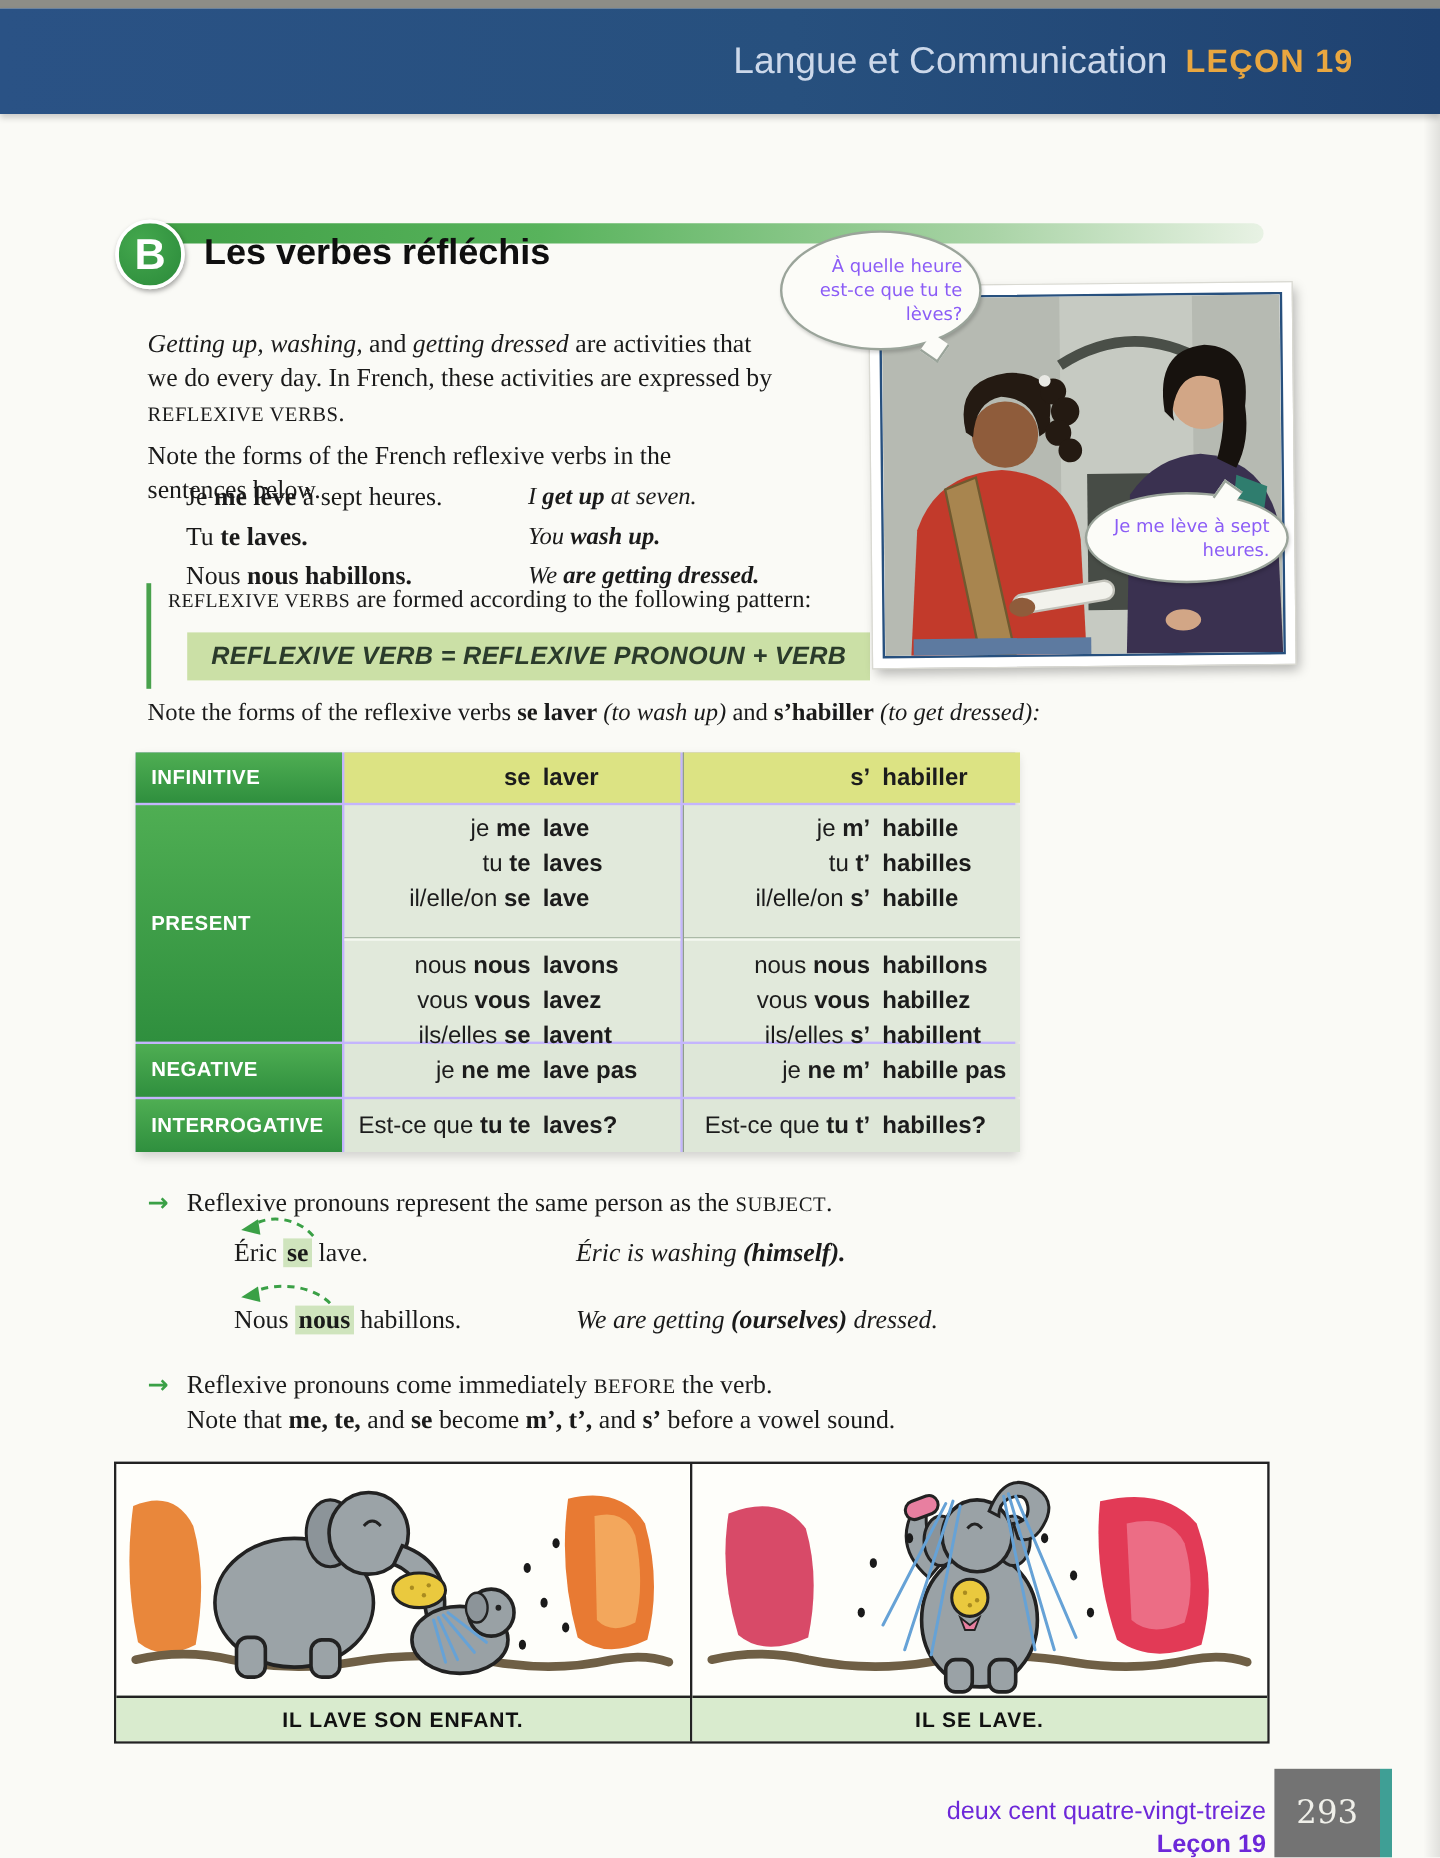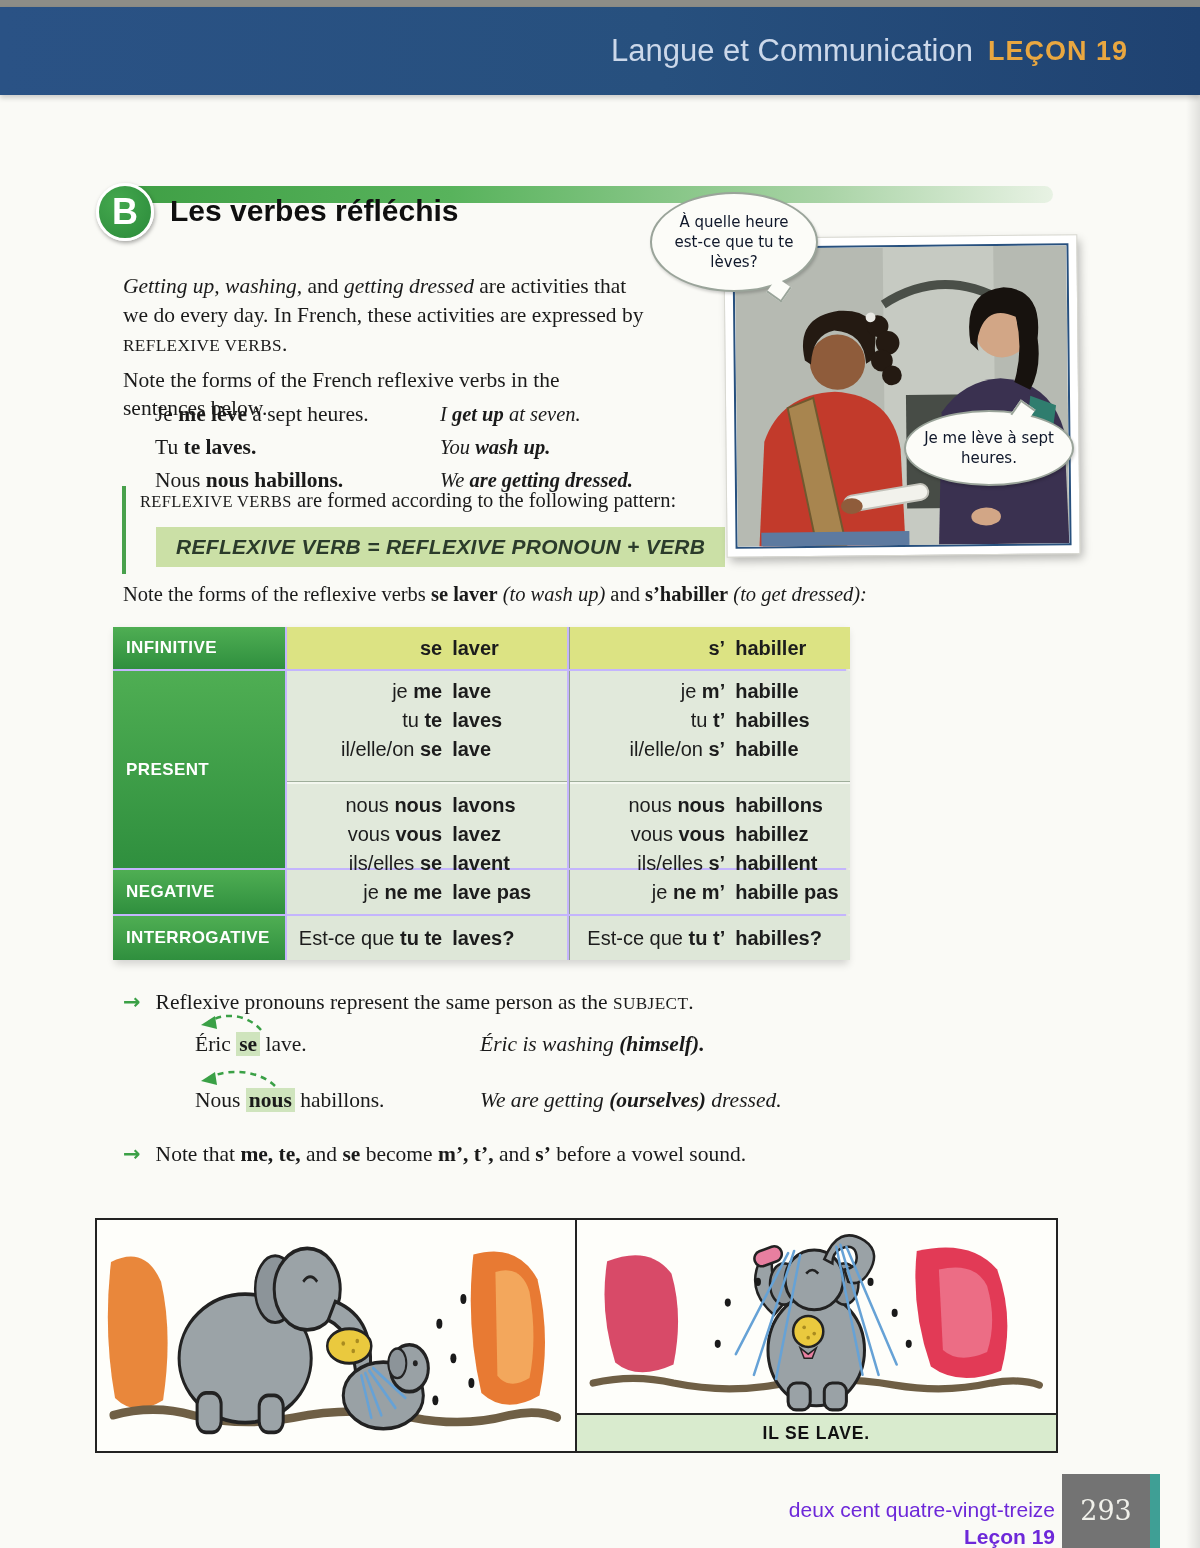--- a/index.html
+++ b/index.html
@@ -67,22 +67,22 @@
   
   .photo{
     position:absolute;left:726px;top:237px;width:352px;height:318px;
     background:#fff;padding:8px;box-sizing:border-box;
     transform:rotate(-.6deg);
     box-shadow:3px 5px 10px rgba(0,0,0,.28);outline:1px solid #d9d9d2;
   }
   .photo svg{display:block;width:100%;height:100%;border:2px solid #27507e;box-sizing:border-box;}
   .bubble{
     position:absolute;z-index:6;background:#fcfcf8;border:2px solid #9aa49a;border-radius:50%;
-    display:flex;align-items:center;justify-content:center;text-align:center;
-    font-family:"DejaVu Sans",sans-serif;font-size:15px;line-height:1.35;color:#0f172a;
+    display:flex;align-items:center;justify-content:center;text-align:right;
+    font-family:"DejaVu Sans",sans-serif;font-size:15px;line-height:1.35;color:#8b5cf6;
     box-shadow:1px 2px 3px rgba(0,0,0,.18);padding:10px 14px;box-sizing:border-box;
   }
   .bubble-q{left:650px;top:192px;width:168px;height:100px;}
   .bubble-a{left:904px;top:410px;width:170px;height:76px;}
   .bubble-q::after{
     content:"";position:absolute;right:28px;bottom:-9px;width:16px;height:16px;
     background:#fcfcf8;border-right:2px solid #9aa49a;border-bottom:2px solid #9aa49a;
     transform:rotate(35deg);
   }
   .bubble-a::after{
@@ -342,20 +342,21 @@
     <path d="M80,20 C64,4 32,2 14,12" fill="none" stroke="#3aa046" stroke-width="2.5" stroke-dasharray="6 5"></path>
     <path d="M20,6 L6,15 L22,19 Z" fill="#3aa046"></path>
   </svg>
   <span class="fr"><span>Nous </span><span class="b hl">nous</span><span> habillons.</span></span>
   <span class="en"><span class="i">We are getting </span><span class="bi">(ourselves)</span><span class="i"> dressed.</span></span>
 </div>
 
 <div class="bullet bullet2">
   <span class="arrow-glyph">→</span>
   <span class="twolines">
+    <span style="display:block"><span>Reflexive pronouns come immediately </span><span class="sc">BEFORE</span><span> the verb.</span></span>
     <span style="display:block"><span>Note that </span><span class="b">me, te,</span><span> and </span><span class="b">se</span><span> become </span><span class="b">m’, t’,</span><span> and </span><span class="b">s’</span><span> before a vowel sound.</span></span>
   </span>
 </div>
 
 <div class="cartoons">
   <div class="panel panel-left">
     <div class="panel-art">
       <svg viewBox="0 0 477 187" preserveAspectRatio="none">
         <rect width="477" height="187" fill="#fefefa"></rect>
         <path d="M14,34 Q48,20 64,50 Q76,92 66,146 Q38,160 18,144 Q6,90 14,34 Z" fill="#e9873b"></path>
@@ -385,20 +386,21 @@
         </g>
         <g fill="#1a1a1a">
           <ellipse cx="342" cy="84" rx="3" ry="4"></ellipse>
             <ellipse cx="356" cy="112" rx="3" ry="4"></ellipse>
           <ellipse cx="338" cy="146" rx="3" ry="4"></ellipse>
             <ellipse cx="366" cy="64" rx="3" ry="4"></ellipse>
           <ellipse cx="374" cy="132" rx="3" ry="4"></ellipse>
         </g>
       </svg>
     </div>
+    <div class="panel-caption">IL LAVE SON ENFANT.</div>
   </div>
   <div class="panel">
     <div class="panel-art">
       <svg viewBox="0 0 477 187" preserveAspectRatio="none">
         <rect width="477" height="187" fill="#fefefa"></rect>
         <path d="M30,40 Q72,24 94,52 Q106,92 96,140 Q60,156 38,138 Q22,88 30,40 Z" fill="#d84a68"></path>
         <path d="M338,30 Q392,18 418,48 Q436,96 422,146 Q380,162 352,142 Q332,86 338,30 Z" fill="#e23a56"></path>
         <path d="M360,48 Q396,40 408,64 Q418,98 408,128 Q380,140 364,126 Z" fill="#ec6d85"></path>
         <path d="M16,158 q40,-9 80,0 q50,10 100,2 q60,-10 120,0 q50,8 96,-2 q28,-5 48,2" stroke="#6f5f45" stroke-width="7" fill="none" stroke-linecap="round"></path>
         <ellipse cx="238" cy="126" rx="48" ry="54" fill="#9aa2a6" stroke="#222" stroke-width="3"></ellipse>

